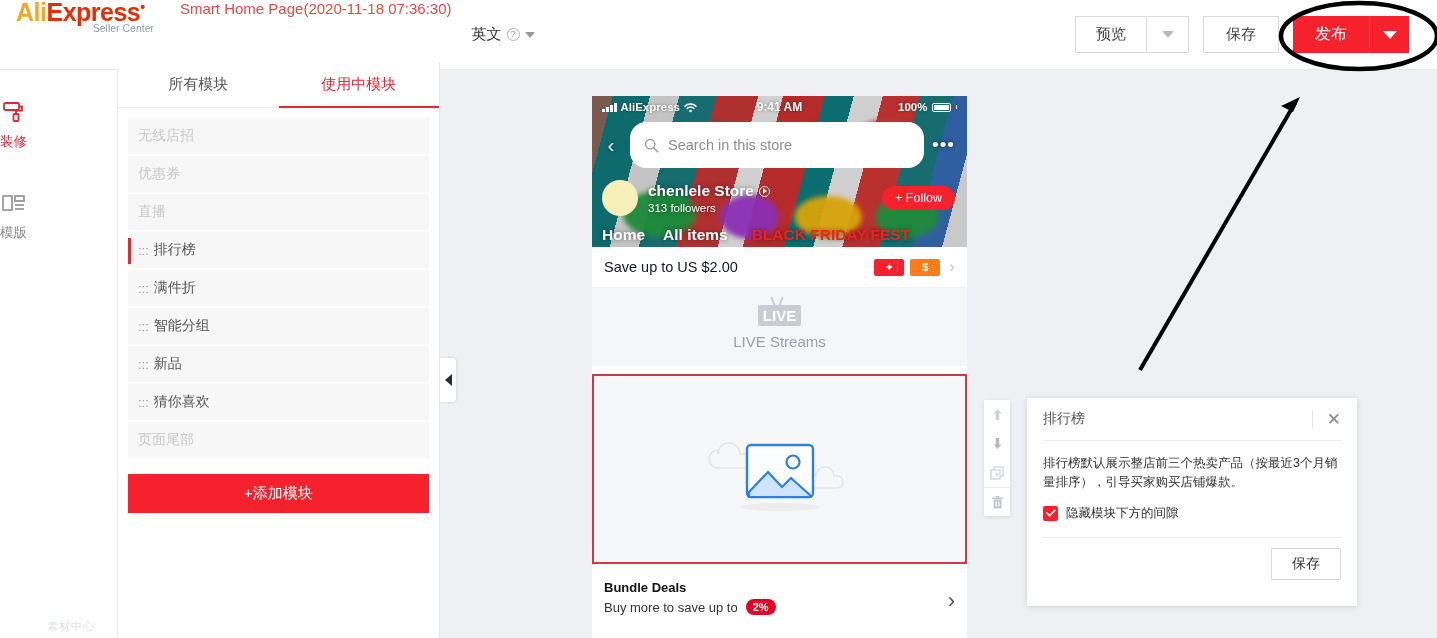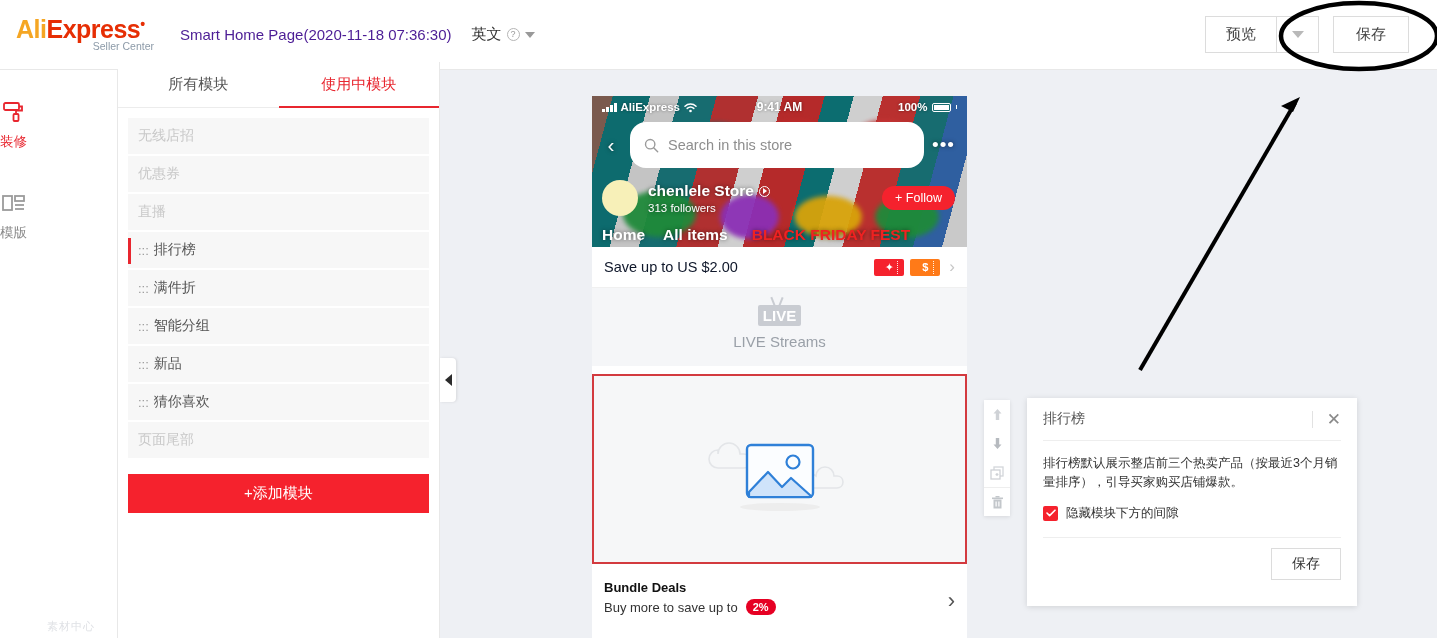--- a/index.html
+++ b/index.html
@@ -8,30 +8,30 @@
     font-family: "Liberation Sans", "DejaVu Sans", sans-serif;
     background: #eef0f4;
     overflow: hidden;
     position: relative;
   }
 
   
   #topbar {
     position:absolute; left:0; top:0; width:1437px; height:70px;
     background:#ffffff; border-bottom:1px solid #e8e8e8;
-    display:flex; align-items:center;
+    display:flex; 
   }
   #logo-wrap { margin-left:16px; width:140px; position:relative; }
   .logo-main { font-size:25px; font-weight:bold; letter-spacing:-0.5px; line-height:1; }
   .logo-ali { color:#f5a623; }
   .logo-e   { color:#e62e04; }
   .logo-dot { color:#e62e04; font-size:14px; vertical-align:super;}
   .logo-sub { color:#8c9aa8; font-size:10.5px; text-align:right; margin-top:-3px; margin-right:2px;}
   #page-title-txt {
-    margin-left:24px; font-size:15px; color:#4c1d95;
+    margin-left:24px; font-size:15px; color:#ef4444;
   }
   #lang-wrap { margin-left:20px; display:flex; align-items:center; gap:5px; font-size:15px; color:#333;}
   .q-circle {
     width:13px;height:13px;border-radius:50%;border:1px solid #b5b5b5;color:#999;
     font-size:9px;line-height:11px;text-align:center;display:inline-block;
   }
   .tri-down { width:0;height:0;border-left:5px solid transparent;border-right:5px solid transparent;border-top:6px solid #999;}
 
   #topbar-actions { margin-left:auto; margin-right:28px; display:flex; align-items:center; }
   .btn-group { display:flex; align-items:stretch; height:37px; }
@@ -264,20 +264,26 @@
 
   <div id="topbar-actions">
     <div class="btn-group">
       <div class="btn-plain">预览</div>
       <div class="btn-arrow-plain">
           <span class="tri-down-gray"></span>
         </div>
     </div>
     <div class="btn-group gp2">
       <div class="btn-plain btn-save">保存</div>
+    </div>
+    <div class="btn-group gp3">
+      <div class="btn-pub">发布</div>
+      <div class="btn-pub-arrow">
+          <span class="tri-down-white"></span>
+        </div>
     </div>
   </div>
 </div>
 
 <div id="rail">
   <div class="rail-item rail-active">
     <svg width="26" height="26" viewBox="0 0 26 26">
       <rect x="4" y="3" width="15" height="7" rx="1.5" fill="none" stroke="#e8262f" stroke-width="1.8"></rect>
       <path d="M19 6.5h3v4h-6v4" fill="none" stroke="#e8262f" stroke-width="1.8"></path>
       <rect x="13.5" y="14" width="5" height="7" rx="1" fill="none" stroke="#e8262f" stroke-width="1.8"></rect>

